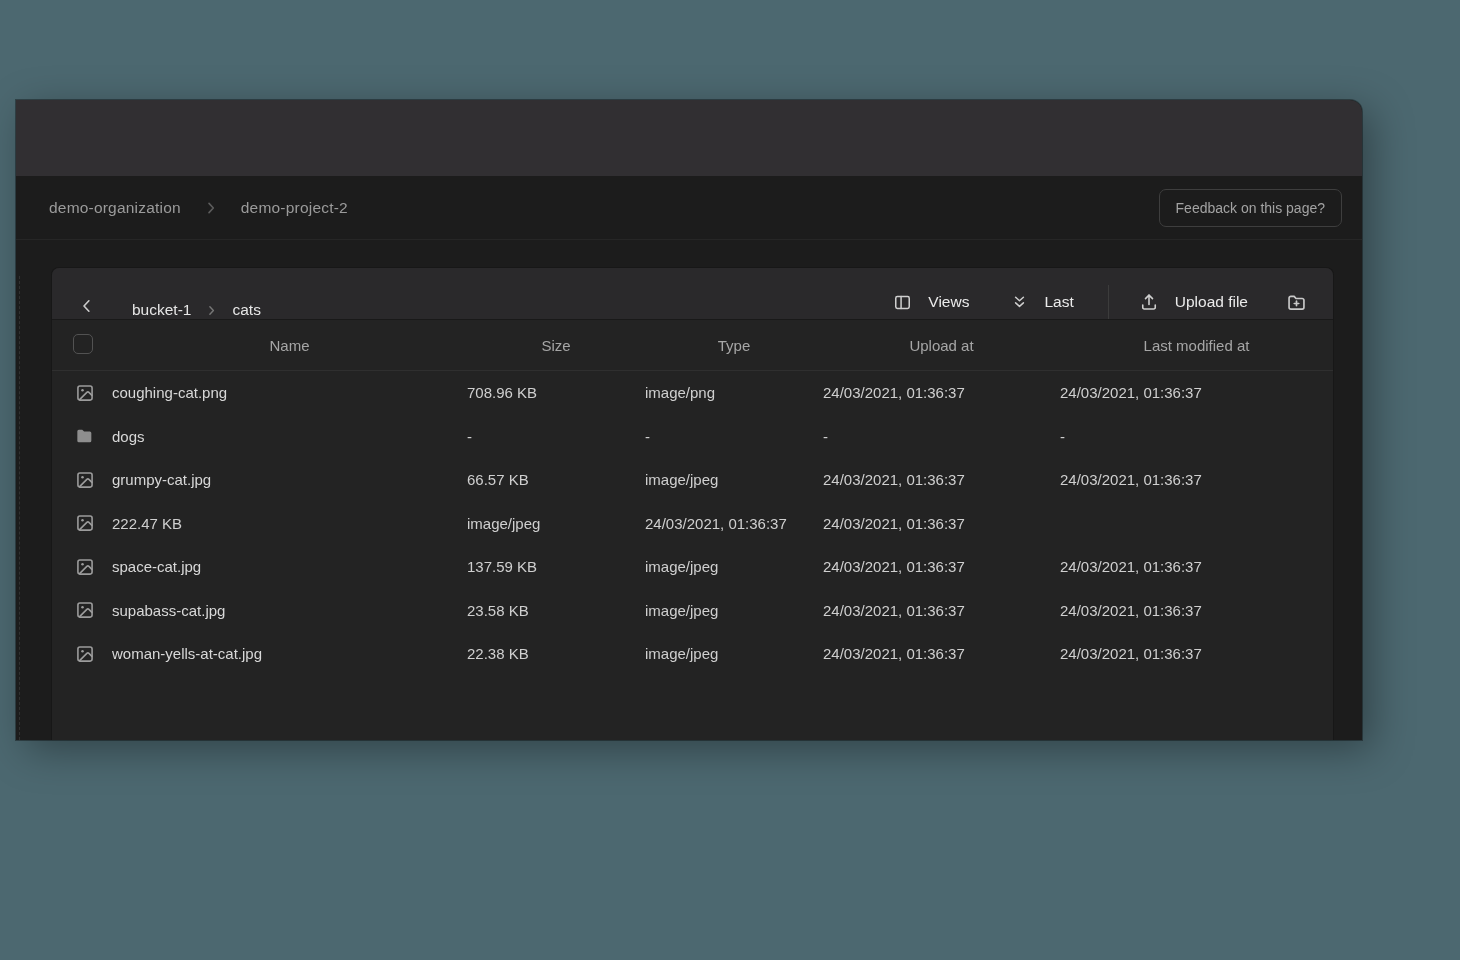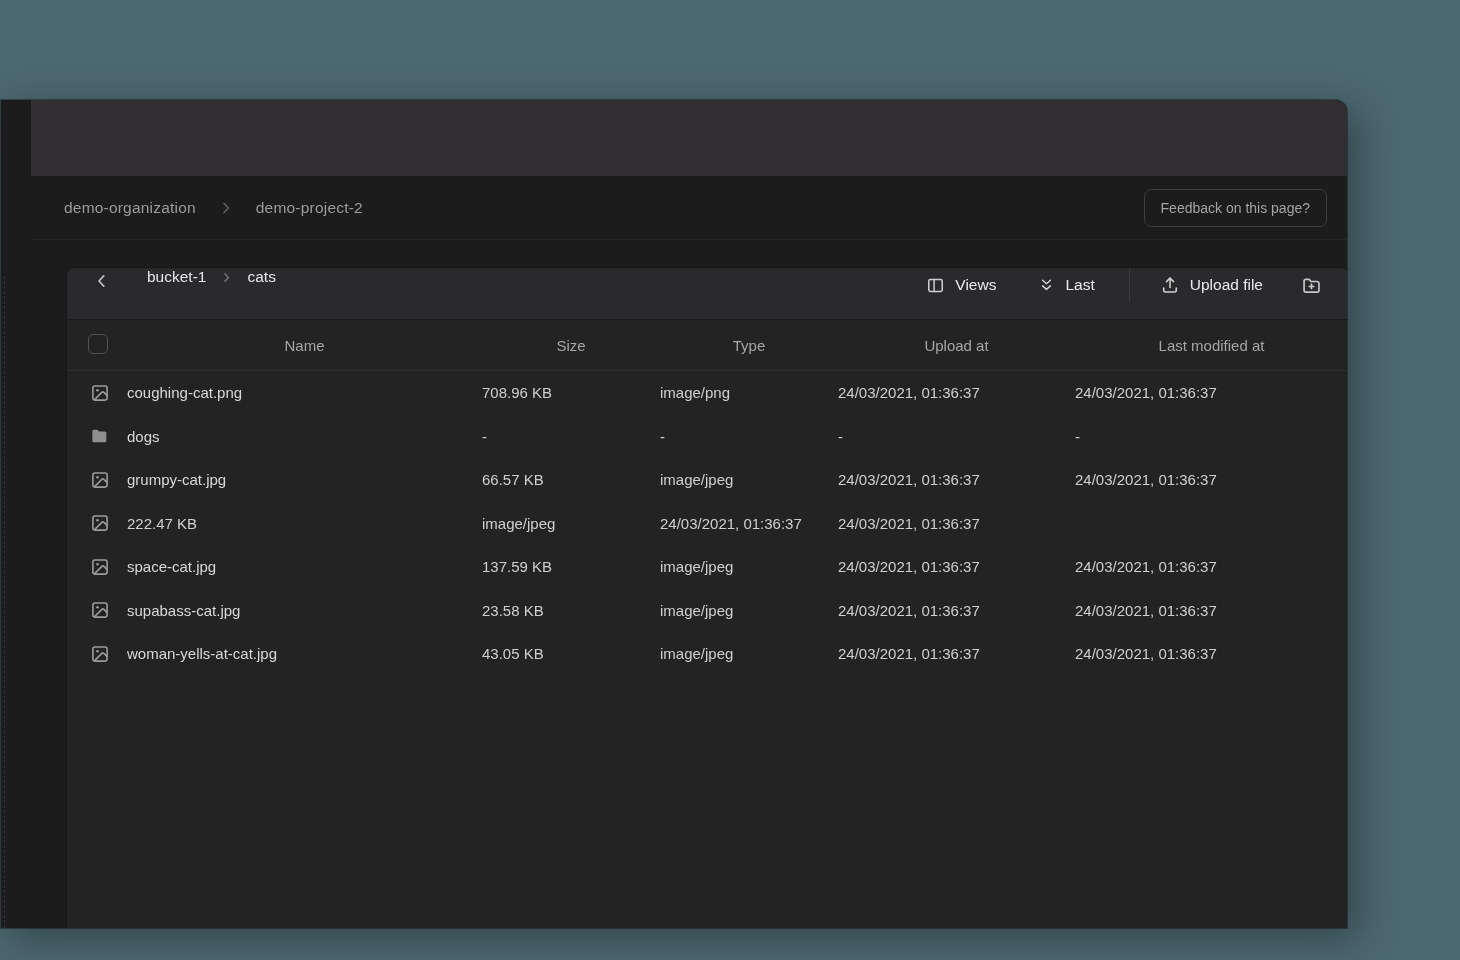--- a/index.html
+++ b/index.html
@@ -5,27 +5,26 @@
   * { margin: 0; padding: 0; box-sizing: border-box; }
   html, body { width: 1460px; height: 960px; overflow: hidden; }
   body {
     font-family: "Liberation Sans", "DejaVu Sans", sans-serif;
     background: #4c6870;
     position: relative;
     -webkit-font-smoothing: antialiased;
   }
   .app-window {
     position: absolute;
-    left: 1px; top: 100px;
-    width: 1346px; height: 828px;
+    left: 16px; top: 100px;
+    width: 1346px; height: 640px;
     background: #1c1c1c;
     border-radius: 0 12px 0 0;
     box-shadow: 0 0 0 1px rgba(0,0,0,.35), 10px 10px 40px rgba(0,0,0,.35);
     overflow: hidden;
-    padding-left: 30px;
   }
   .titlebar {
     height: 76px;
     background: #312f32;
     border-radius: 0 12px 0 0;
   }
   .top-nav {
     height: 64px;
     display: flex;
     align-items: center;
@@ -62,37 +61,37 @@
     border-radius: 8px 8px 0 0;
     border: 1px solid #171717;
     border-bottom: none;
     overflow: hidden;
   }
   .toolbar {
     height: 52px;
     background: #2a292b;
     border-bottom: 1px solid #191919;
     display: flex;
-    align-items: flex-start;
+    align-items: flex-end;
     padding: 0 22px 0 22px;
     color: #e4e4e4;
   }
   .icon-btn {
     background: transparent; border: none; color: #c9c9c9;
     display: flex; align-items: center; justify-content: center;
     cursor: pointer; padding: 4px; border-radius: 5px;
   }
   .tb-crumbs { display: flex; align-items: center; margin-left: 32px; }
   .tb-crumb { font-size: 15.5px; color: #e6e6e6; background: transparent; border: none; font-family: inherit; cursor: pointer; }
   .tb-sep { margin: 0 14px; color: #767676; display: flex; align-items: center; }
   .tb-right { margin-left: auto; display: flex; align-items: center; }
   .tb-btn {
     background: transparent; border: none; color: #ebebeb;
     font-size: 15.5px; font-family: inherit;
-    display: flex; align-items: center; gap: 10px;
+    display: flex; align-items: center; gap: 16px;
     cursor: pointer; padding: 6px 8px; border-radius: 6px;
   }
   .tb-btn svg { color: #cfcfcf; }
   .tb-divider { width: 1px; height: 34px; background: #3c3c3c; margin: 0 22px 0 26px; }
   .gap28 { width: 26px; }
   .table-head {
     height: 51px;
     display: grid;
     grid-template-columns: 60px 355px 178px 178px 237px 1fr;
     align-items: center;
@@ -314,21 +313,21 @@
       <span style="display:flex">
         <svg width="20" height="20" viewBox="0 0 24 24" fill="none" stroke="currentColor" stroke-width="1.9" stroke-linecap="round" stroke-linejoin="round">
                   <rect x="3.5" y="3.5" width="17" height="17" rx="2.4"></rect>
                   <circle cx="9" cy="8.8" r="1.5" fill="currentColor" stroke="none"></circle>
                   <path d="M20.3 14.8l-3.6-3.6a1.8 1.8 0 0 0-2.5 0L5.5 20"></path>
                 </svg>
       </span>
 
     </div>
     <span class="cell-name">woman-yells-at-cat.jpg</span>
-    <span>43.05 KB</span>
+    <span>22.38 KB</span>
     <span>image/jpeg</span>
     <span>24/03/2021, 01:36:37</span>
     <span>24/03/2021, 01:36:37</span>
   </div>
 </div>
     </div>
   </div>
 </div>
 
 </body></html>

